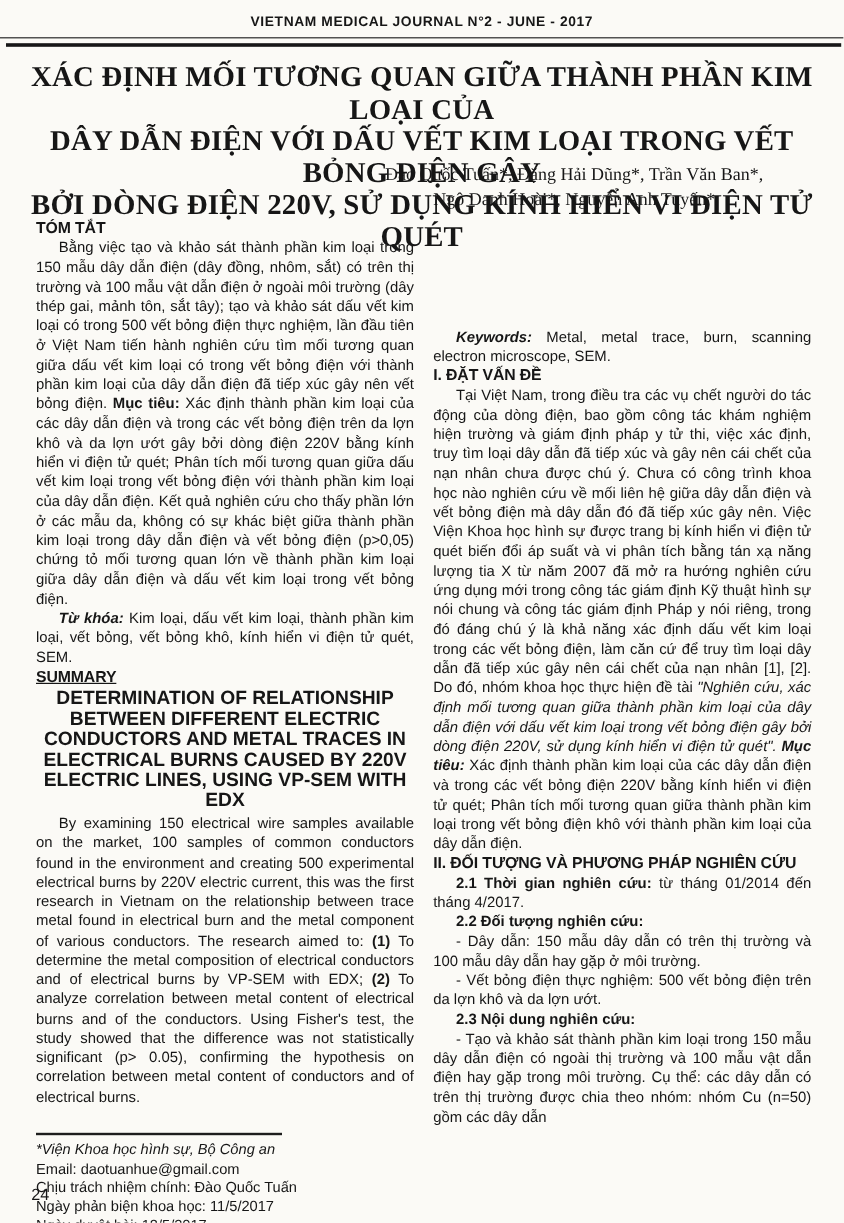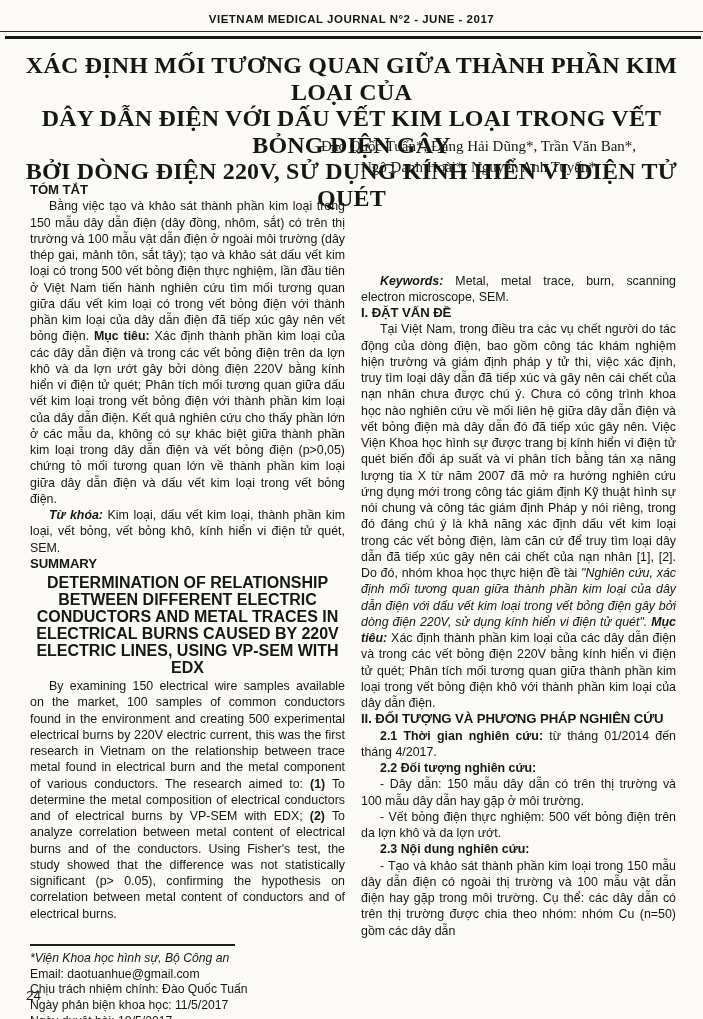--- a/index.html
+++ b/index.html
@@ -53,21 +53,21 @@
   .b { font-weight: bold; }
   .i { font-style: italic; }
   .bi { font-weight: bold; font-style: italic; }
 
   h2.sec {
     font-size: 13.2px; font-weight: bold;
     margin: 0; padding: 0;
     letter-spacing: -.1px;
   }
   .h-tomtat  { margin: 1px 0 4px 0; }
-  .h-summary { margin: 5px 0 2px 0; }
+  .h-summary { margin: 5px 0 2px 0; text-decoration: underline; }
   .h-sec1    { margin: 7px 0 3px 0; }
   .h-sec2    { margin: 8px 0 3px 0; }
 
   .summary-title {
     text-align: center; font-weight: bold;
     font-size: 16px; line-height: 17px;
     margin: 2px 2px 2px 2px;
   }
 
   

